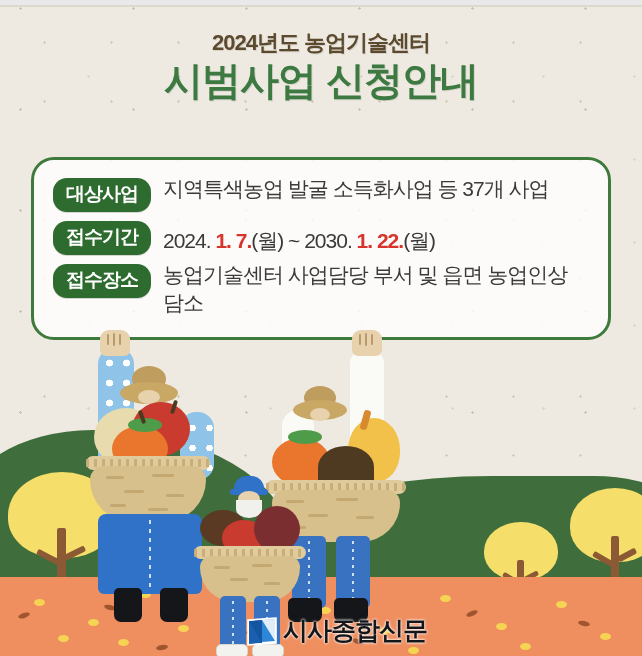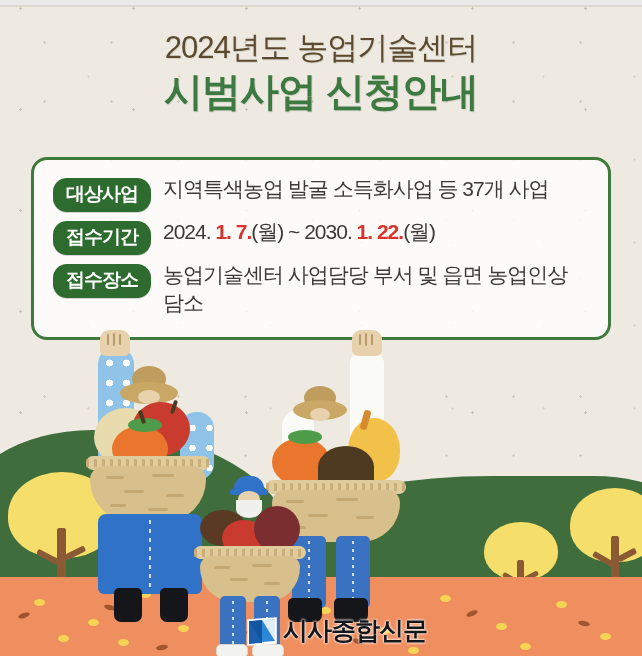--- a/index.html
+++ b/index.html
@@ -51,38 +51,38 @@
   .tree{position:absolute;}
   .tree .crown{
     position:absolute;background:#F5DE6A;border-radius:50% 50% 46% 46%;
   }
   .tree .trunk{position:absolute;background:#8B5A34;border-radius:2px;}
   .tree .branch{position:absolute;background:#8B5A34;border-radius:2px;}
 
   
   .title-wrap{position:absolute;left:0;top:30px;width:642px;text-align:center;z-index:12;}
   .title-1{
-    font-size:31px;font-weight:normal;color:#5B4A2E;letter-spacing:-1px;
+    font-size:22px;font-weight:bold;color:#5B4A2E;letter-spacing:-1px;
     line-height:1.18;text-shadow:1px 1px 0 rgba(0,0,0,.10);
   }
   .title-2{
     font-size:39px;font-weight:bold;color:#3C7A42;letter-spacing:-1px;
     line-height:1.18;margin-top:2px;text-shadow:1px 1px 0 rgba(0,0,0,.10);
   }
 
   
   .card{
     position:absolute;left:31px;top:157px;width:580px;height:183px;
-    border:3px solid #3E7A3C;border-radius:16px;
+    border:3px solid #3E7A3C;border-radius:23px;
     background:rgba(255,255,255,.80);
     box-sizing:border-box;z-index:14;
   }
   .row{display:flex;align-items:flex-start;padding:0 0 0 19px;}
   .row.r1{margin-top:15px;}
-  .row.r2{margin-top:6px;}
+  .row.r2{margin-top:6px;align-items:flex-end;}
   .row.r3{margin-top:6px;}
   .pill{
     flex:0 0 auto;
     background:#2E6B2F;color:#ffffff;border-radius:14px;
     font-size:19px;font-weight:bold;letter-spacing:-1px;
     padding:3px 13px 5px;margin-top:3px;white-space:nowrap;
     box-shadow:0 1px 0 rgba(0,0,0,.15);
   }
   .val{
     margin-left:12px;font-size:21px;color:#3A3A3A;letter-spacing:-1px;

